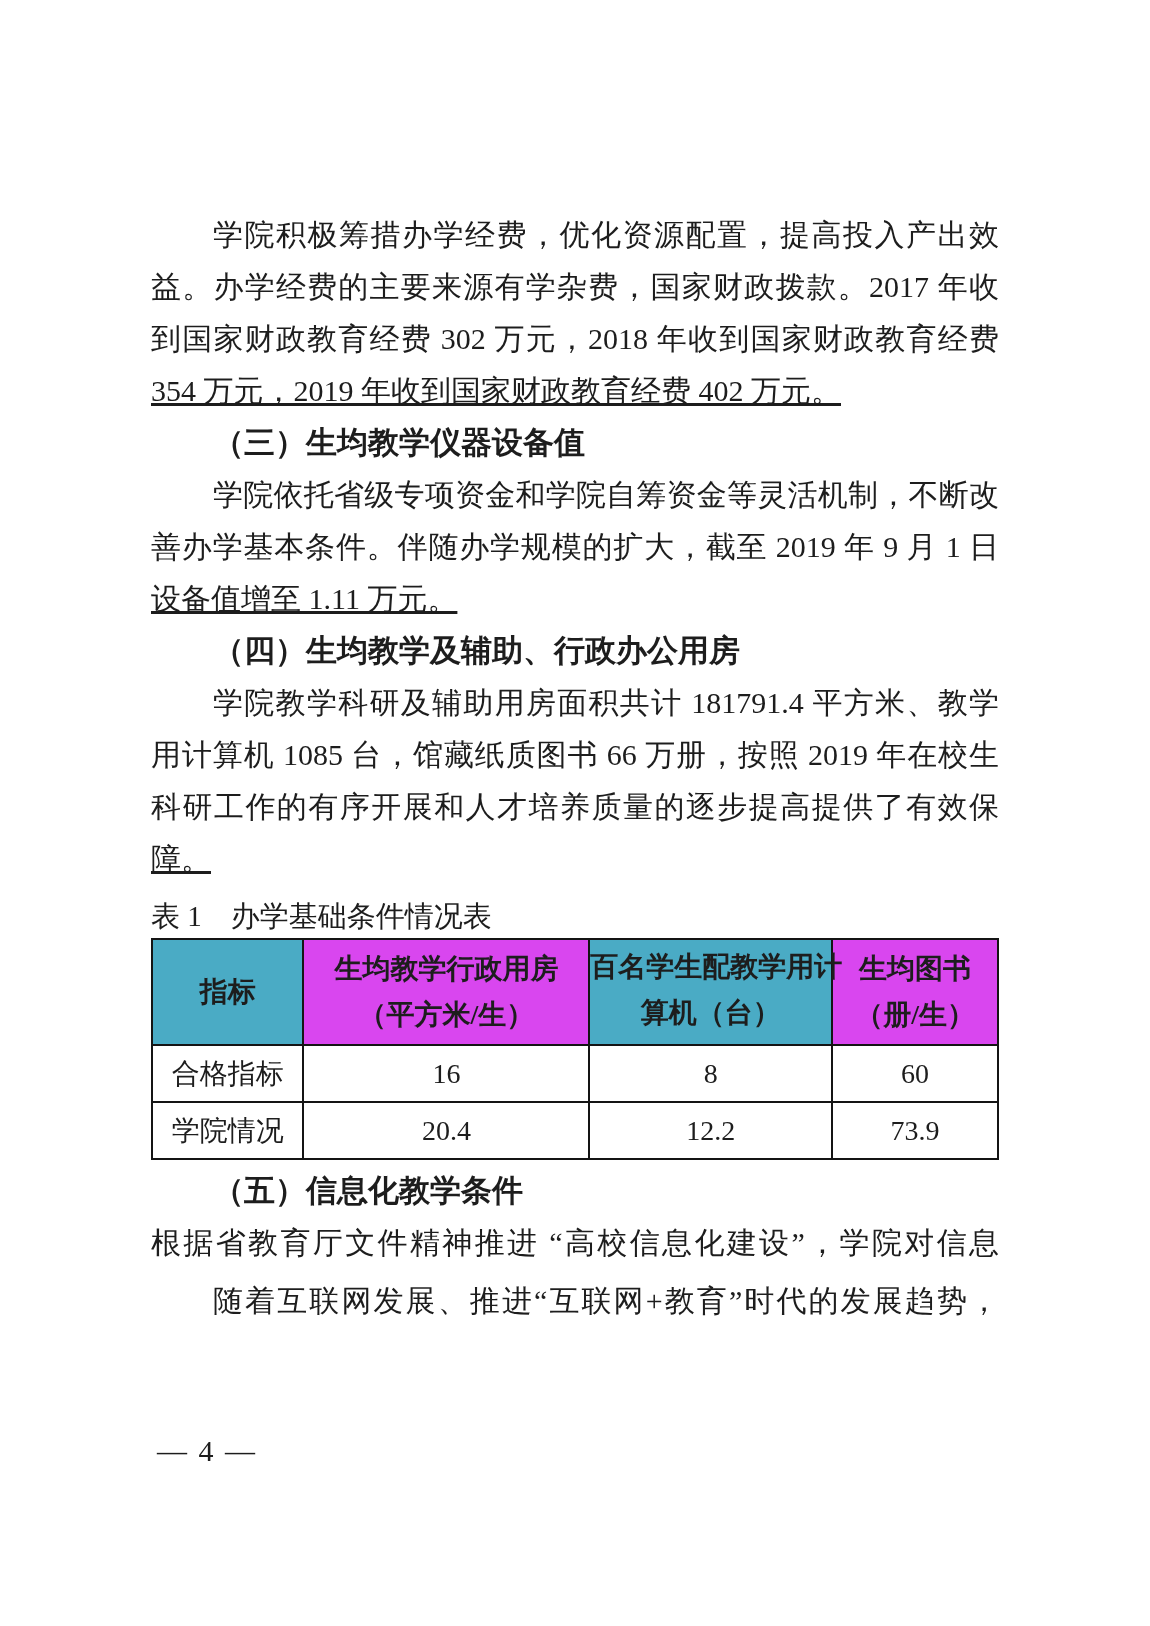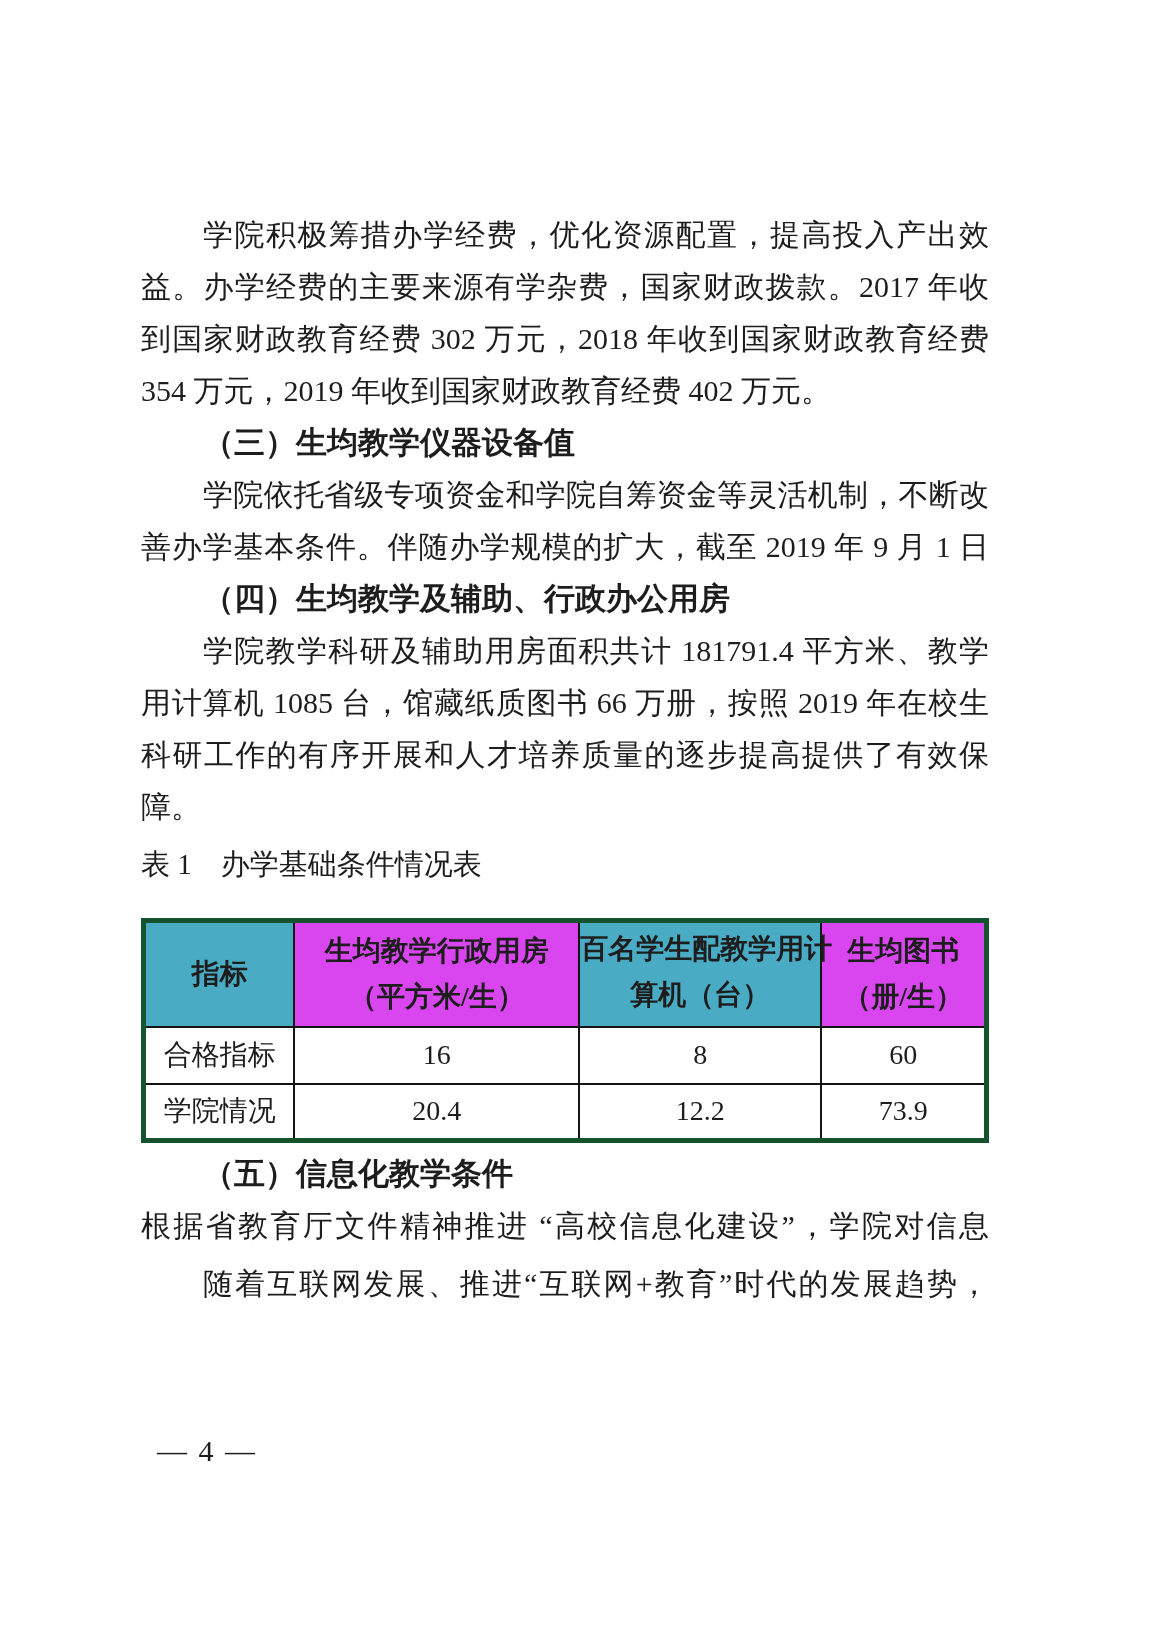--- a/index.html
+++ b/index.html
@@ -7,33 +7,33 @@
     position:relative;
     width:1150px;height:1626px;
     margin:0 auto;
     background:#ffffff;
     font-family:"Liberation Serif","DejaVu Serif",serif;
     color:#1d1d1d;
     overflow:hidden;
   }
   .content{
     position:absolute;
-    left:141px;top:209px;
+    left:151px;top:209px;
     width:848px;
   }
   .tline{
     font-size:30px;
     height:52px;
     line-height:52px;
     white-space:nowrap;
     text-align:justify;
     text-align-last:justify;
   }
   .tline.first{ text-indent:62px; }
-  .tline.last{ text-align-last:left; }
+  .tline.last{ text-align-last:left;text-decoration:underline; }
   .heading{
     font-size:31px;
     font-weight:bold;
     height:52px;
     line-height:52px;
     text-indent:62px;
     white-space:nowrap;
   }
   .caption{
     margin-top:10px;
@@ -52,21 +52,21 @@
   table.cond col.c2{width:33.8%;}
   table.cond col.c3{width:28.7%;}
   table.cond col.c4{width:19.6%;}
   table.cond th, table.cond td{
     border:2px solid #141414;
     text-align:center;
     vertical-align:middle;
     padding:0;
     font-size:28px;
   }
-  table.cond{ border:5px solid #14532d;margin-top:32px; }
+  table.cond{ border:1px solid #14532d; }
   table.cond thead tr{ height:106px; }
   table.cond tbody tr{ height:57px; }
   table.cond th{ font-weight:bold; }
   table.cond th .hl{ line-height:46px; white-space:nowrap; }
   table.cond td{ font-weight:normal; }
   .heading.h5{ margin-top:5px; }
   .tline.mt{ margin-top:6px; }
   .pageno{
     position:absolute;
     left:157px;top:1428px;
@@ -84,20 +84,21 @@
 
     <div class="tline first">学院积极筹措办学经费，优化资源配置，提高投入产出效</div>
     <div class="tline">益。办学经费的主要来源有学杂费，国家财政拨款。2017 年收</div>
     <div class="tline">到国家财政教育经费 302 万元，2018 年收到国家财政教育经费</div>
     <div class="tline last">354 万元，2019 年收到国家财政教育经费 402 万元。</div>
 
     <div class="heading">（三）生均教学仪器设备值</div>
 
     <div class="tline first">学院依托省级专项资金和学院自筹资金等灵活机制，不断改</div>
     <div class="tline">善办学基本条件。伴随办学规模的扩大，截至 2019 年 9 月 1 日</div>
+    <div class="tline last">设备值增至 1.11 万元。</div>
 
     <div class="heading">（四）生均教学及辅助、行政办公用房</div>
 
     <div class="tline first">学院教学科研及辅助用房面积共计 181791.4 平方米、教学</div>
     <div class="tline">用计算机 1085 台，馆藏纸质图书 66 万册，按照 2019 年在校生</div>
     <div class="tline">科研工作的有序开展和人才培养质量的逐步提高提供了有效保</div>
     <div class="tline last">障。</div>
 
     <div class="caption">表 1　办学基础条件情况表</div>
 

